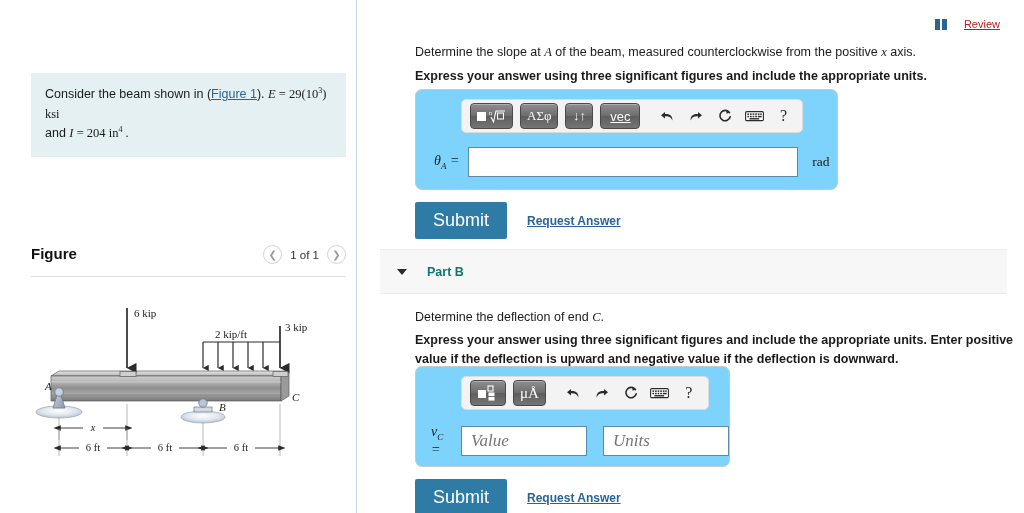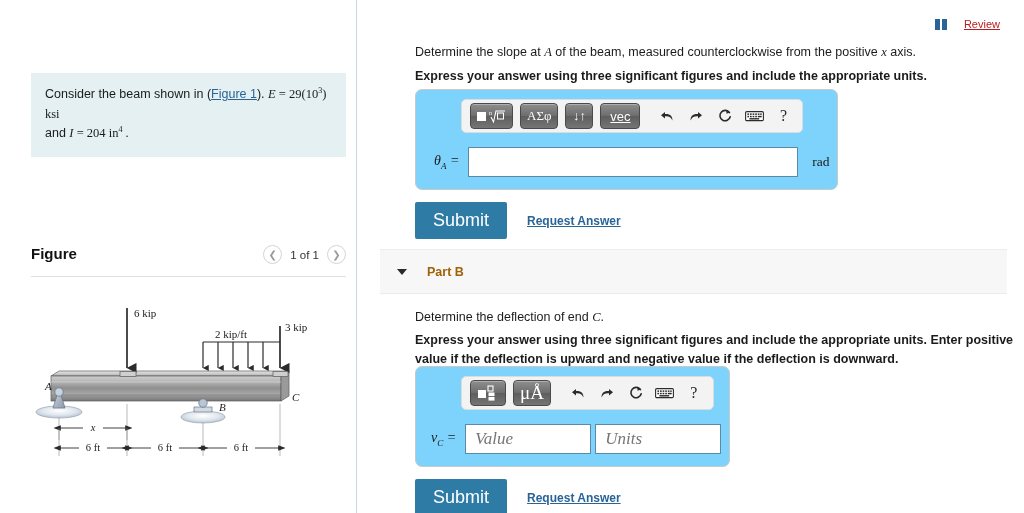--- a/index.html
+++ b/index.html
@@ -126,21 +126,21 @@
 
   .partb-header {
     position: absolute; left: 23px; top: 249px; width: 627px; height: 45px;
     background: #f7f7f7; border-top: 1px solid #ececec; border-bottom: 1px solid #ececec;
     display: flex; align-items: center; padding-left: 17px; gap: 20px;
   }
   .caret {
     width: 0; height: 0; border-left: 5px solid transparent; border-right: 5px solid transparent;
     border-top: 6px solid #2b2b2b;
   }
-  .partb-title { font-size: 12.5px; font-weight: bold; color: #a16207; }
+  .partb-title { font-size: 12.5px; font-weight: bold; color: #0f766e; }
 </style>
 </head>
 <body>
 
 <div class="page">
 
   <div class="left-col">
 
     <div class="prompt-box">
       <span>Consider the beam shown in (</span><a href="#">Figure 1</a><span>). </span><span class="mser">E</span><span class="mser-up"> = 29(10</span><sup class="sm mser-up">3</sup><span class="mser-up">) ksi</span><br>
@@ -357,21 +357,21 @@
       <div class="toolbar" style="left:45px; top:9px;">
         <div class="tb-btn">
           <svg width="22" height="17" viewBox="0 0 22 17">
             <rect x="1" y="5" width="8" height="8" fill="#fff"></rect>
             <rect x="11" y="1" width="5" height="5" stroke="#fff" stroke-width="1.1" fill="none"></rect>
             <rect x="11.5" y="7.5" width="6" height="3.6" fill="#fff"></rect>
             <rect x="11.5" y="12" width="6" height="3.6" fill="#fff"></rect>
           </svg>
         </div>
         <div class="tb-btn">
-          <span style="font-family:'Liberation Serif',serif; font-size:19px;">μÅ</span>
+          <span style="font-family:'Liberation Serif',serif; font-size:15px;">μÅ</span>
         </div>
         <div class="tb-sep"></div>
         <div class="tb-icon">
           <svg width="16" height="14" viewBox="0 0 16 14">
               <path d="M6,3 L2,6.3 L6,9.6 L6,7.2 C10,6.9 12.3,8.4 13.4,11.4 C13.6,7.2 11.4,4.6 6,4.9 Z" fill="#2b2b2b"></path>
             </svg>
         </div>
         <div class="tb-icon">
           <svg width="16" height="14" viewBox="0 0 16 14">
               <path d="M10,3 L14,6.3 L10,9.6 L10,7.2 C6,6.9 3.7,8.4 2.6,11.4 C2.4,7.2 4.6,4.6 10,4.9 Z" fill="#2b2b2b"></path>
@@ -401,21 +401,21 @@
                 <rect x="4.4" y="8.1" width="9.8" height="1.4"></rect>
               </g>
             </svg>
         </div>
         <div class="tb-icon" style="font-family:'Liberation Serif',serif; font-size:16px;">?</div>
       </div>
 
       <div class="ans-row" style="left:15px; top:57px;">
         <span class="ans-label"><span>v</span><sub style="font-size:9px;">C</sub><span> =</span></span>
         <input class="ans-input" style="width: 126px;" type="text" placeholder="Value">
-        <input class="ans-input" style="width: 126px; margin-left: 4px;" type="text" placeholder="Units">
+        <input class="ans-input" style="width: 126px; margin-left: 16px;" type="text" placeholder="Units">
       </div>
     </div>
 
     <div class="submit-row" style="left:58px; top:479px;">
       <button class="btn-submit">Submit</button>
       <span class="link-request">Request Answer</span>
     </div>
 
   </div>
 </div>

